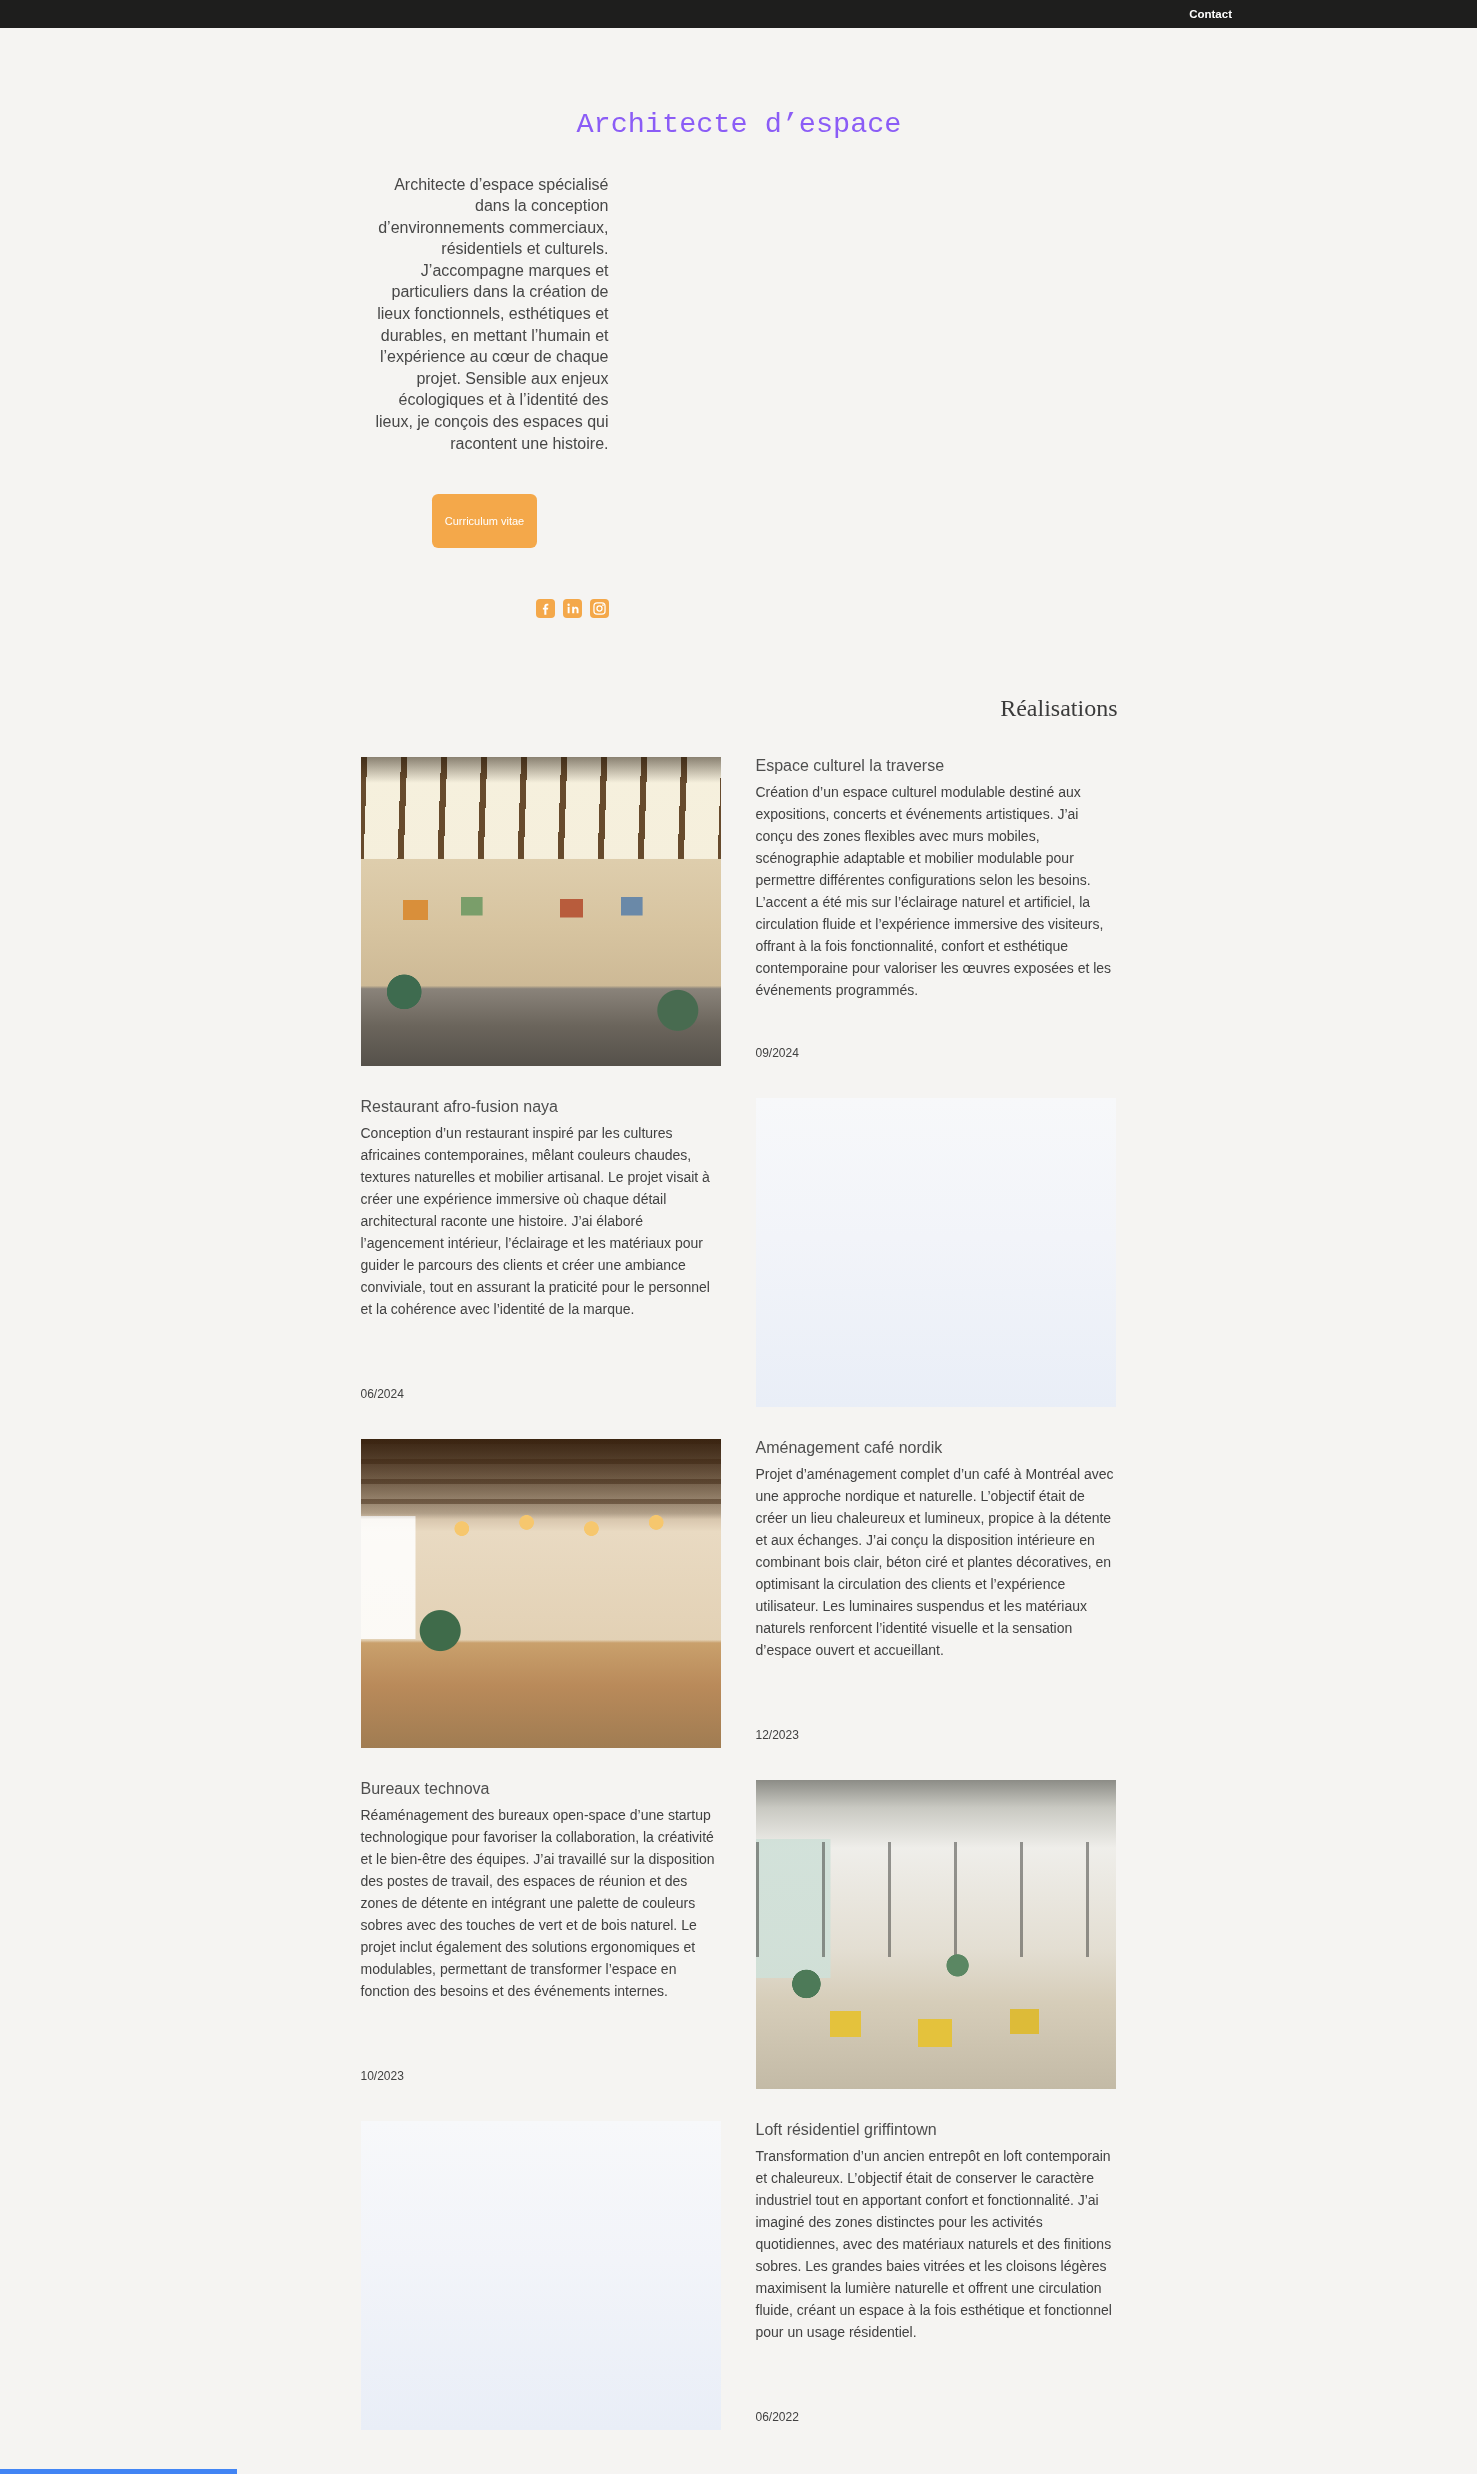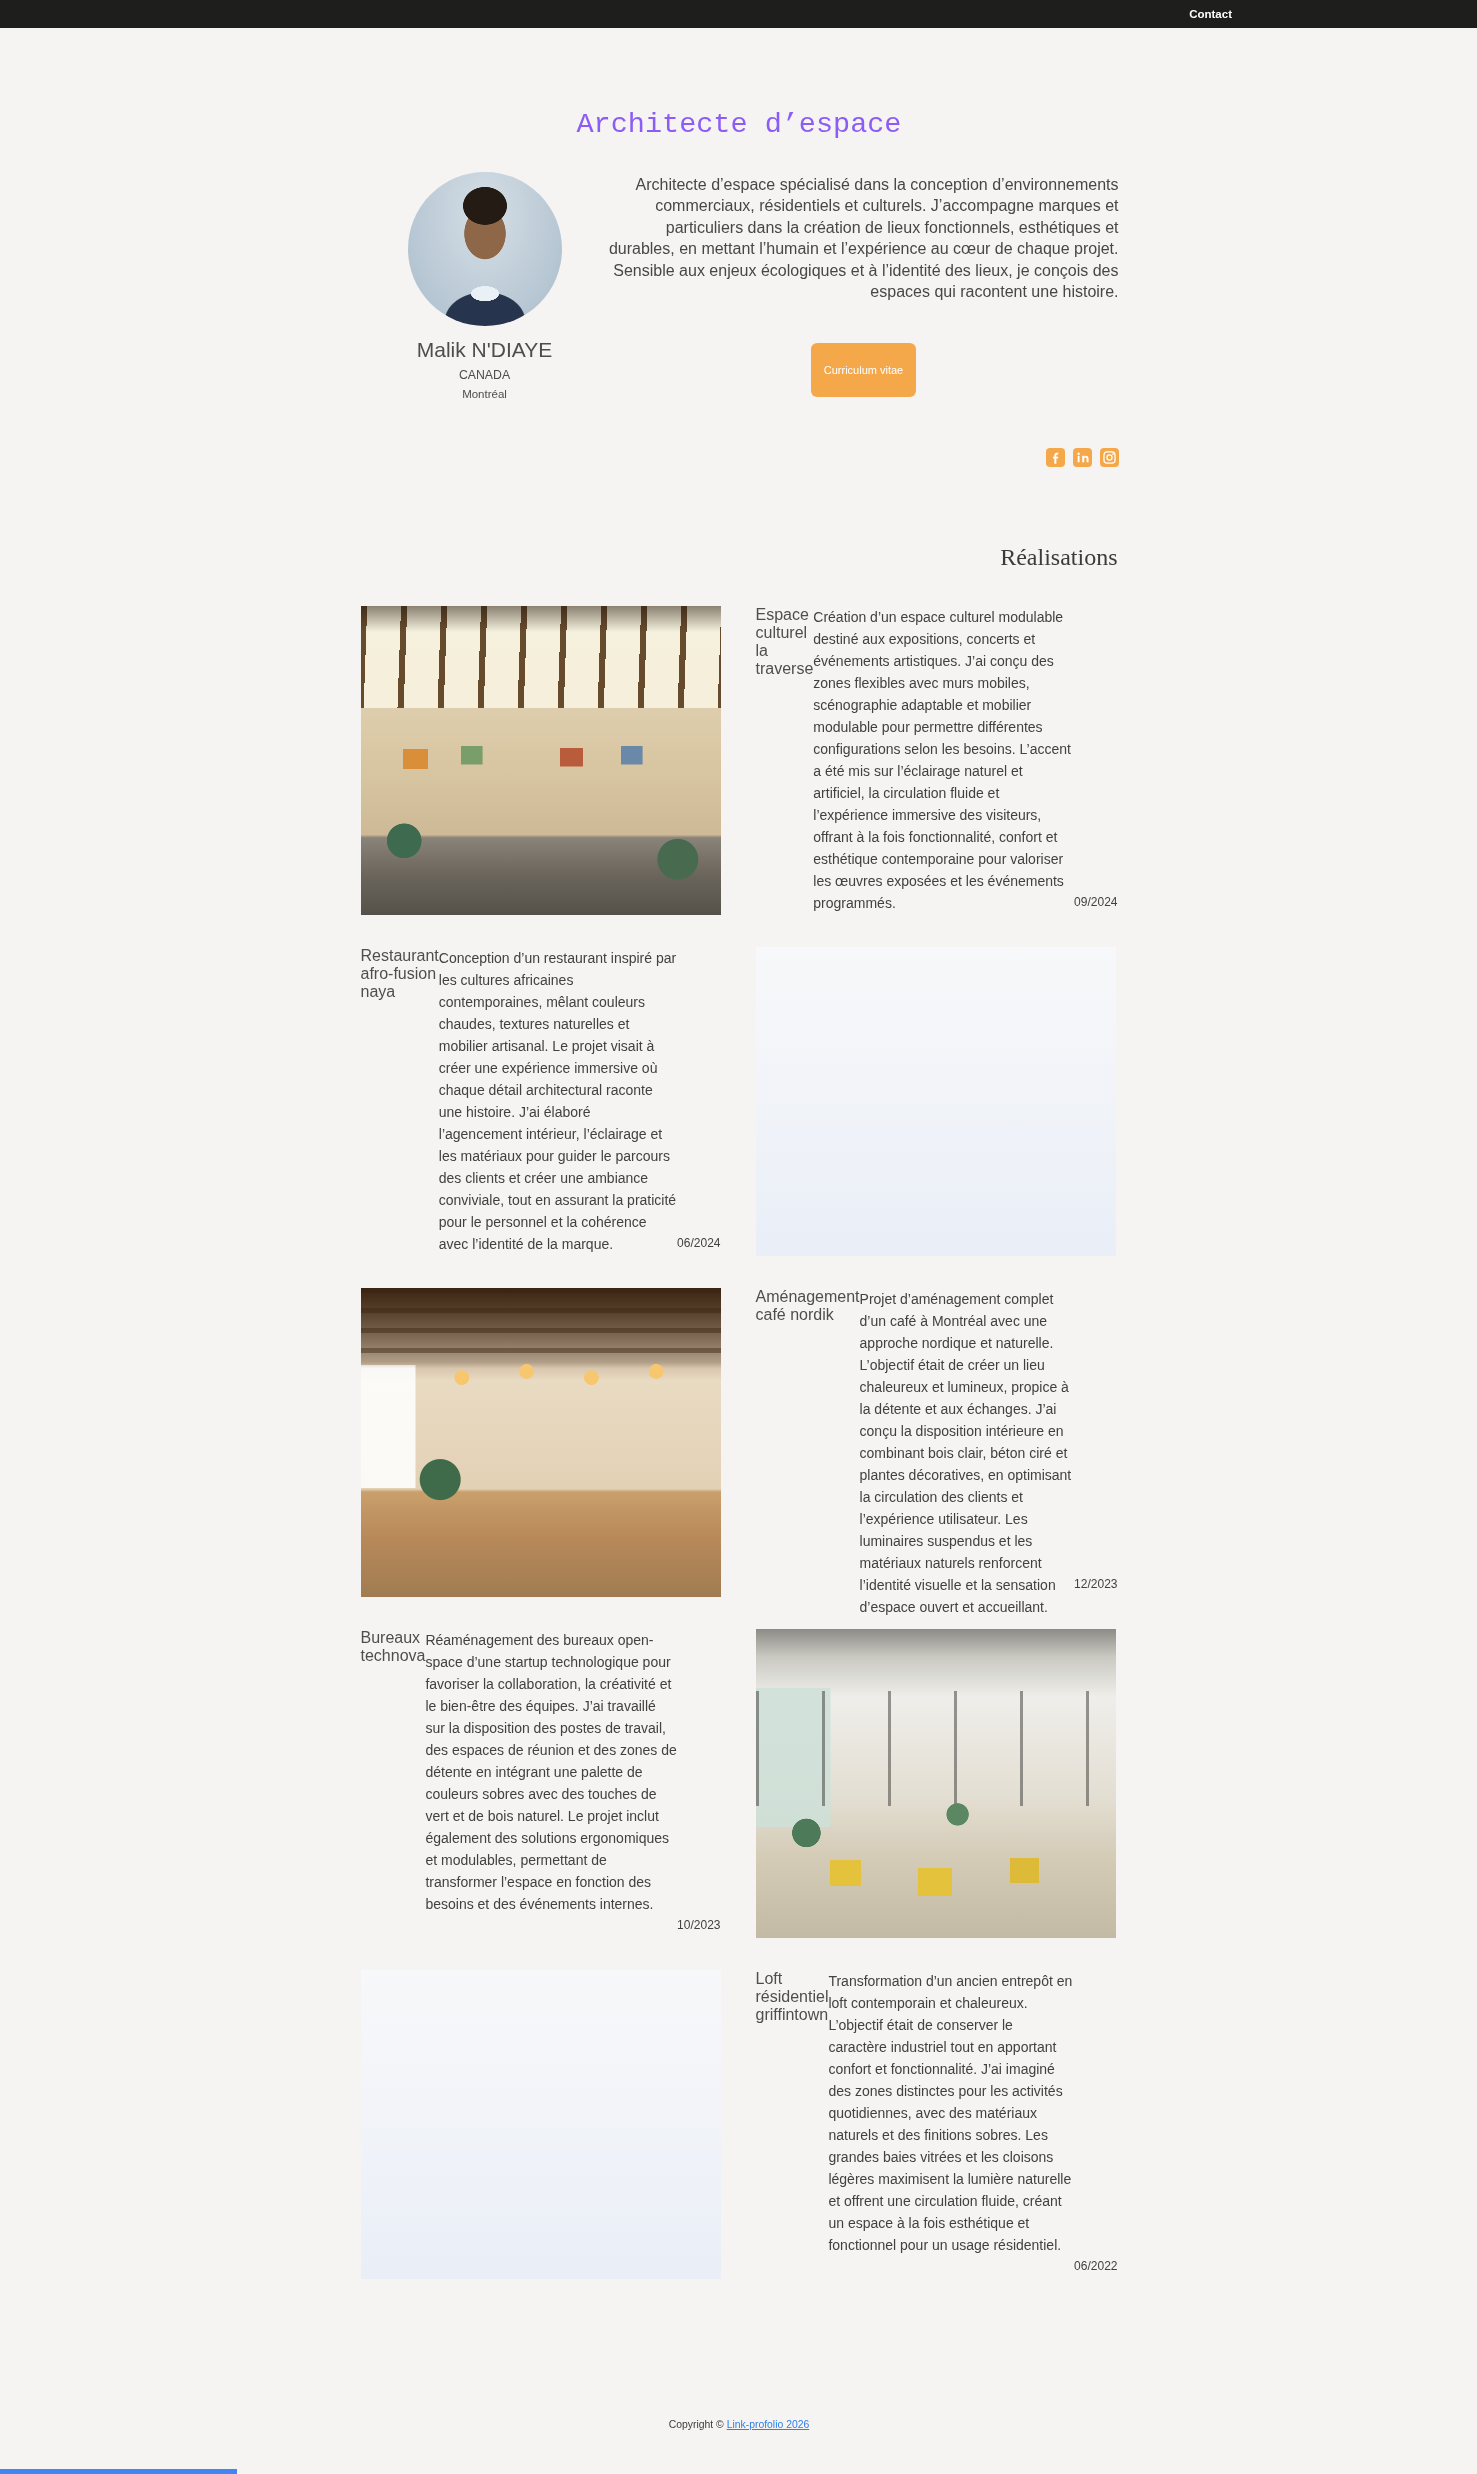--- a/index.html
+++ b/index.html
@@ -109,21 +109,21 @@
   }
 
   .project-row {
     display: grid;
     grid-template-columns: 360px 362px;
     column-gap: 35px;
     margin-bottom: 32px;
   }
   .photo { width: 360px; height: 309px; }
 
-  .project-text { display: flex; flex-direction: row; height: 309px; }
+  .project-text { display: flex; flex-direction: column; height: 309px; }
   .project-title {
     margin: 0 0 6.2px;
     font-size: 16px;
     font-weight: 400;
     color: #4E4E4E;
   }
   .project-desc {
     margin: 0;
     font-size: 14px;
     line-height: 22px;
@@ -194,26 +194,20 @@
 
 <header class="site-header">
   <a class="contact-link">Contact</a>
 </header>
 
 <main class="content">
 
   <h1 class="page-title">Architecte d’espace</h1>
 
   <section class="profile-section">
-    <div class="photo-col">
-      <div class="avatar" role="img" aria-label="Portrait de Malik N'DIAYE"></div>
-      <div class="profile-name">Malik N'DIAYE</div>
-      <div class="profile-country">CANADA</div>
-      <div class="profile-city">Montréal</div>
-    </div>
     <div class="bio-col">
       <p class="profile-bio">Architecte d’espace spécialisé dans la conception d’environnements commerciaux, résidentiels et culturels. J’accompagne marques et particuliers dans la création de lieux fonctionnels, esthétiques et durables, en mettant l’humain et l’expérience au cœur de chaque projet. Sensible aux enjeux écologiques et à l’identité des lieux, je conçois des espaces qui racontent une histoire.</p>
       <button class="cv-button">Curriculum vitae</button>
       <div class="social-row">
         <a aria-label="facebook">
           <svg viewBox="0 0 24 24">
             <rect x="0" y="0" width="24" height="24" rx="5" fill="#F4A84A"></rect>
             <path fill="#FFFFFF" d="M15.6 8.2h-1.5c-.5 0-1 .5-1 1.1v1.6h2.4l-.4 2.4h-2V20h-2.6v-6.7H8.7v-2.4h1.8V9.1c0-2 1.3-3.1 3.1-3.1h2z"></path>
           </svg>
         </a>

